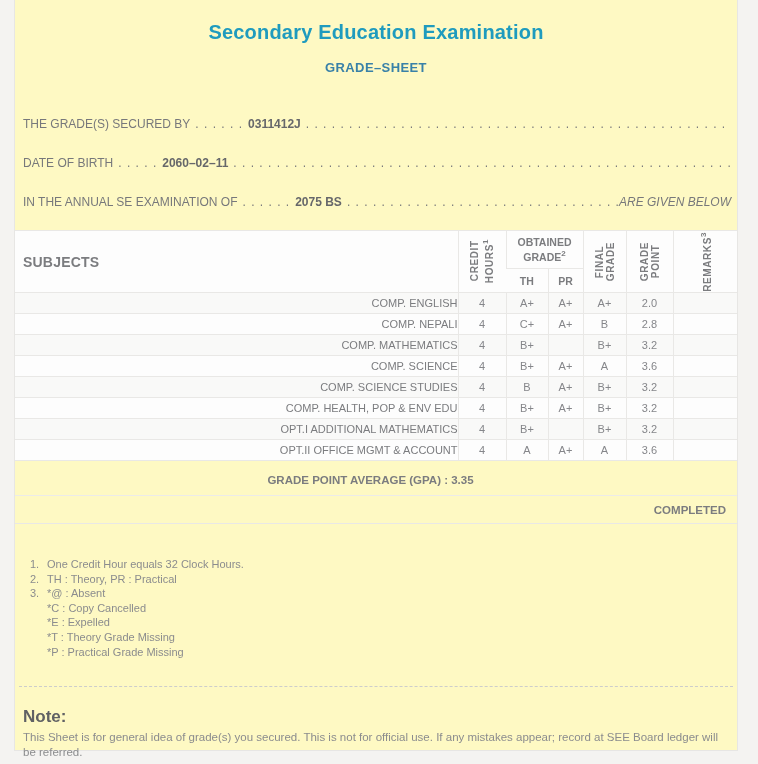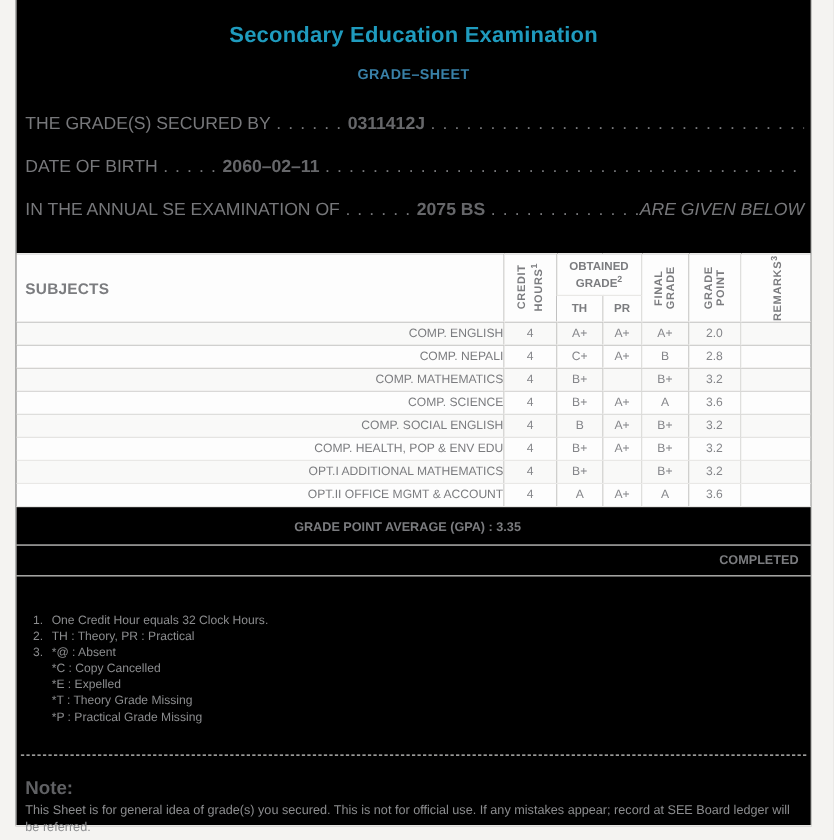--- a/index.html
+++ b/index.html
@@ -1,28 +1,28 @@
 <!DOCTYPE html>
 <html><head>
 <meta charset="utf-8">
 <style>
   * { box-sizing: border-box; margin: 0; padding: 0; }
   html,body { width: 758px; height: 764px; overflow: hidden;
     background: #f4f3f1; font-family: "Liberation Sans", sans-serif; }
   .card { margin-left: 14px; width: 724px; height: 751px;
-    background: #000000; border: 1px solid #e7e6e4; border-top: none; }
+    background: #fef9c3; border: 1px solid #e7e6e4; border-top: none; }
 
   .title { text-align: center; color: #1f9bbe; font-size: 20px;
     font-weight: bold; padding-top: 21px; letter-spacing: 0.2px; }
   .subtitle { text-align: center; color: #3981a8; font-size: 13px;
     font-weight: bold; margin-top: 16px; letter-spacing: 0.4px; }
 
   .info-lines { margin-top: 29px; padding: 0 6px 0 8px; }
-  .info-line { display: flex; align-items: flex-start; height: 39px;
-    font-size: 16px; color: #77787b; }
+  .info-line { display: flex; align-items: center; height: 39px;
+    font-size: 12px; color: #77787b; }
   .info-line .lbl { white-space: nowrap; }
   .info-line .dts { white-space: nowrap; margin: 0 5px; letter-spacing: 1px; }
   .info-line .val { white-space: nowrap; font-weight: bold; color: #66676a; }
   .info-line .fill { flex: 1 1 0; overflow: hidden; white-space: nowrap;
     margin-left: 5px; letter-spacing: 1px; }
   .info-line .sfx { white-space: nowrap; margin-left: 0; font-style: italic; }
 
   table.grades { width: 100%; border-collapse: collapse; table-layout: fixed;
     margin-top: 9px; font-size: 11px; }
   table.grades th, table.grades td { border: 1px solid #e9e8e6;
@@ -177,21 +177,21 @@
     <td class="sub">COMP. SCIENCE</td>
     <td>4</td>
     <td>B+</td>
     <td>A+</td>
     <td>A</td>
     <td>3.6</td>
     <td></td>
   </tr>
 
   <tr>
-    <td class="sub">COMP. SOCIAL ENGLISH</td>
+    <td class="sub">COMP. SCIENCE STUDIES</td>
     <td>4</td>
     <td>B</td>
     <td>A+</td>
     <td>B+</td>
     <td>3.2</td>
     <td></td>
   </tr>
 
   <tr>
     <td class="sub">COMP. HEALTH, POP &amp; ENV EDU</td>

